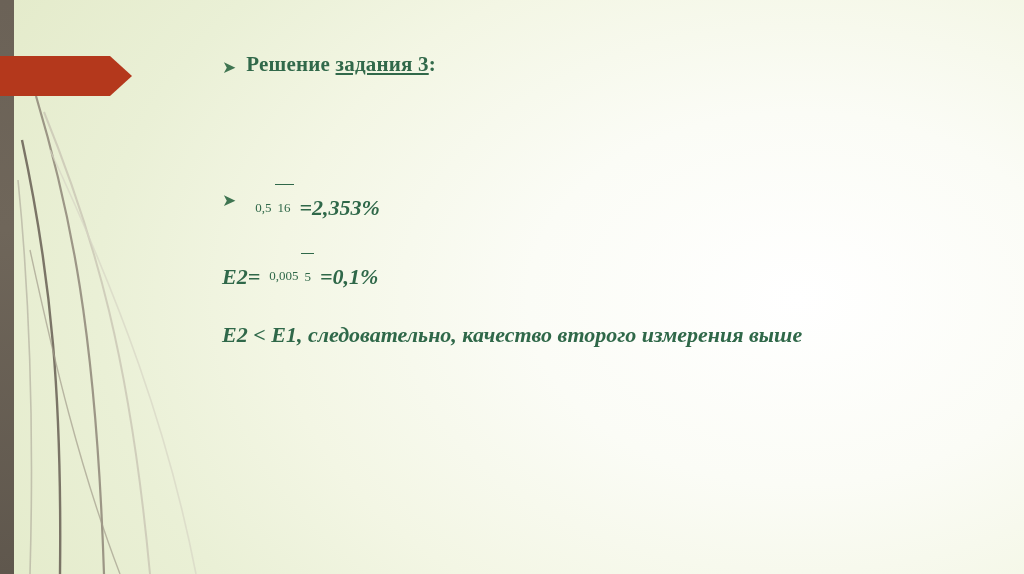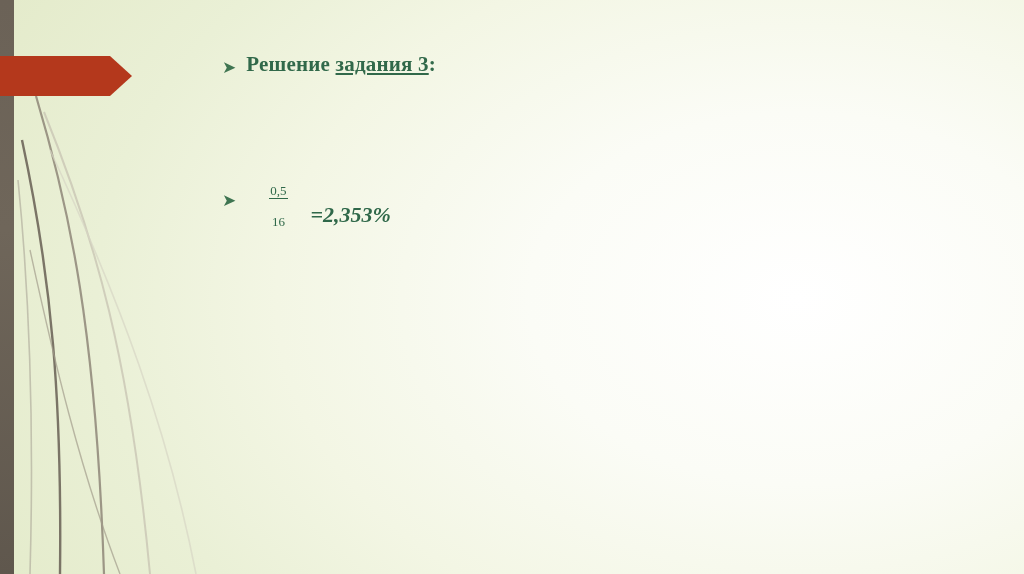--- a/index.html
+++ b/index.html
@@ -110,28 +110,28 @@
     margin-top: 22px;
     font-size: 22px;
     font-style: italic;
     font-weight: bold;
     color: #2f6849;
     white-space: nowrap;
   }
 
   .frac {
     display: inline-flex;
-    flex-direction: column;
+    flex-direction: row;
     align-items: center;
     justify-content: center;
     font-style: normal;
     font-weight: normal;
     font-size: 13px;
     line-height: 1.05;
-    margin: 0 21px;
+    margin: 0 6px;
     position: relative;
     top: -1px;
   }
   .frac .num {
     padding: 0 3px;
   }
   .frac .den {
     padding: 16px 3px;
     border-top: 1.3px solid #2f6849;
   }
@@ -169,17 +169,26 @@
       <span class="bullet-mark">➤</span>
       <span class="math-line">
         <span class="frac">
           <span class="num">0,5</span>
           <span class="den">16</span>
         </span>
         <span>=2,353%</span>
       </span>
     </div>
 
+    <div class="math-line line2">
+      <span>E2=</span>
+      <span class="frac">
+        <span class="num">0,005</span>
+        <span class="den">5</span>
+      </span>
+      <span>=0,1%</span>
+    </div>
 
+    <div class="line3">E2 &lt; E1, следовательно, качество второго измерения выше</div>
 
   </div>
 
 </div>
 
 </body></html>

